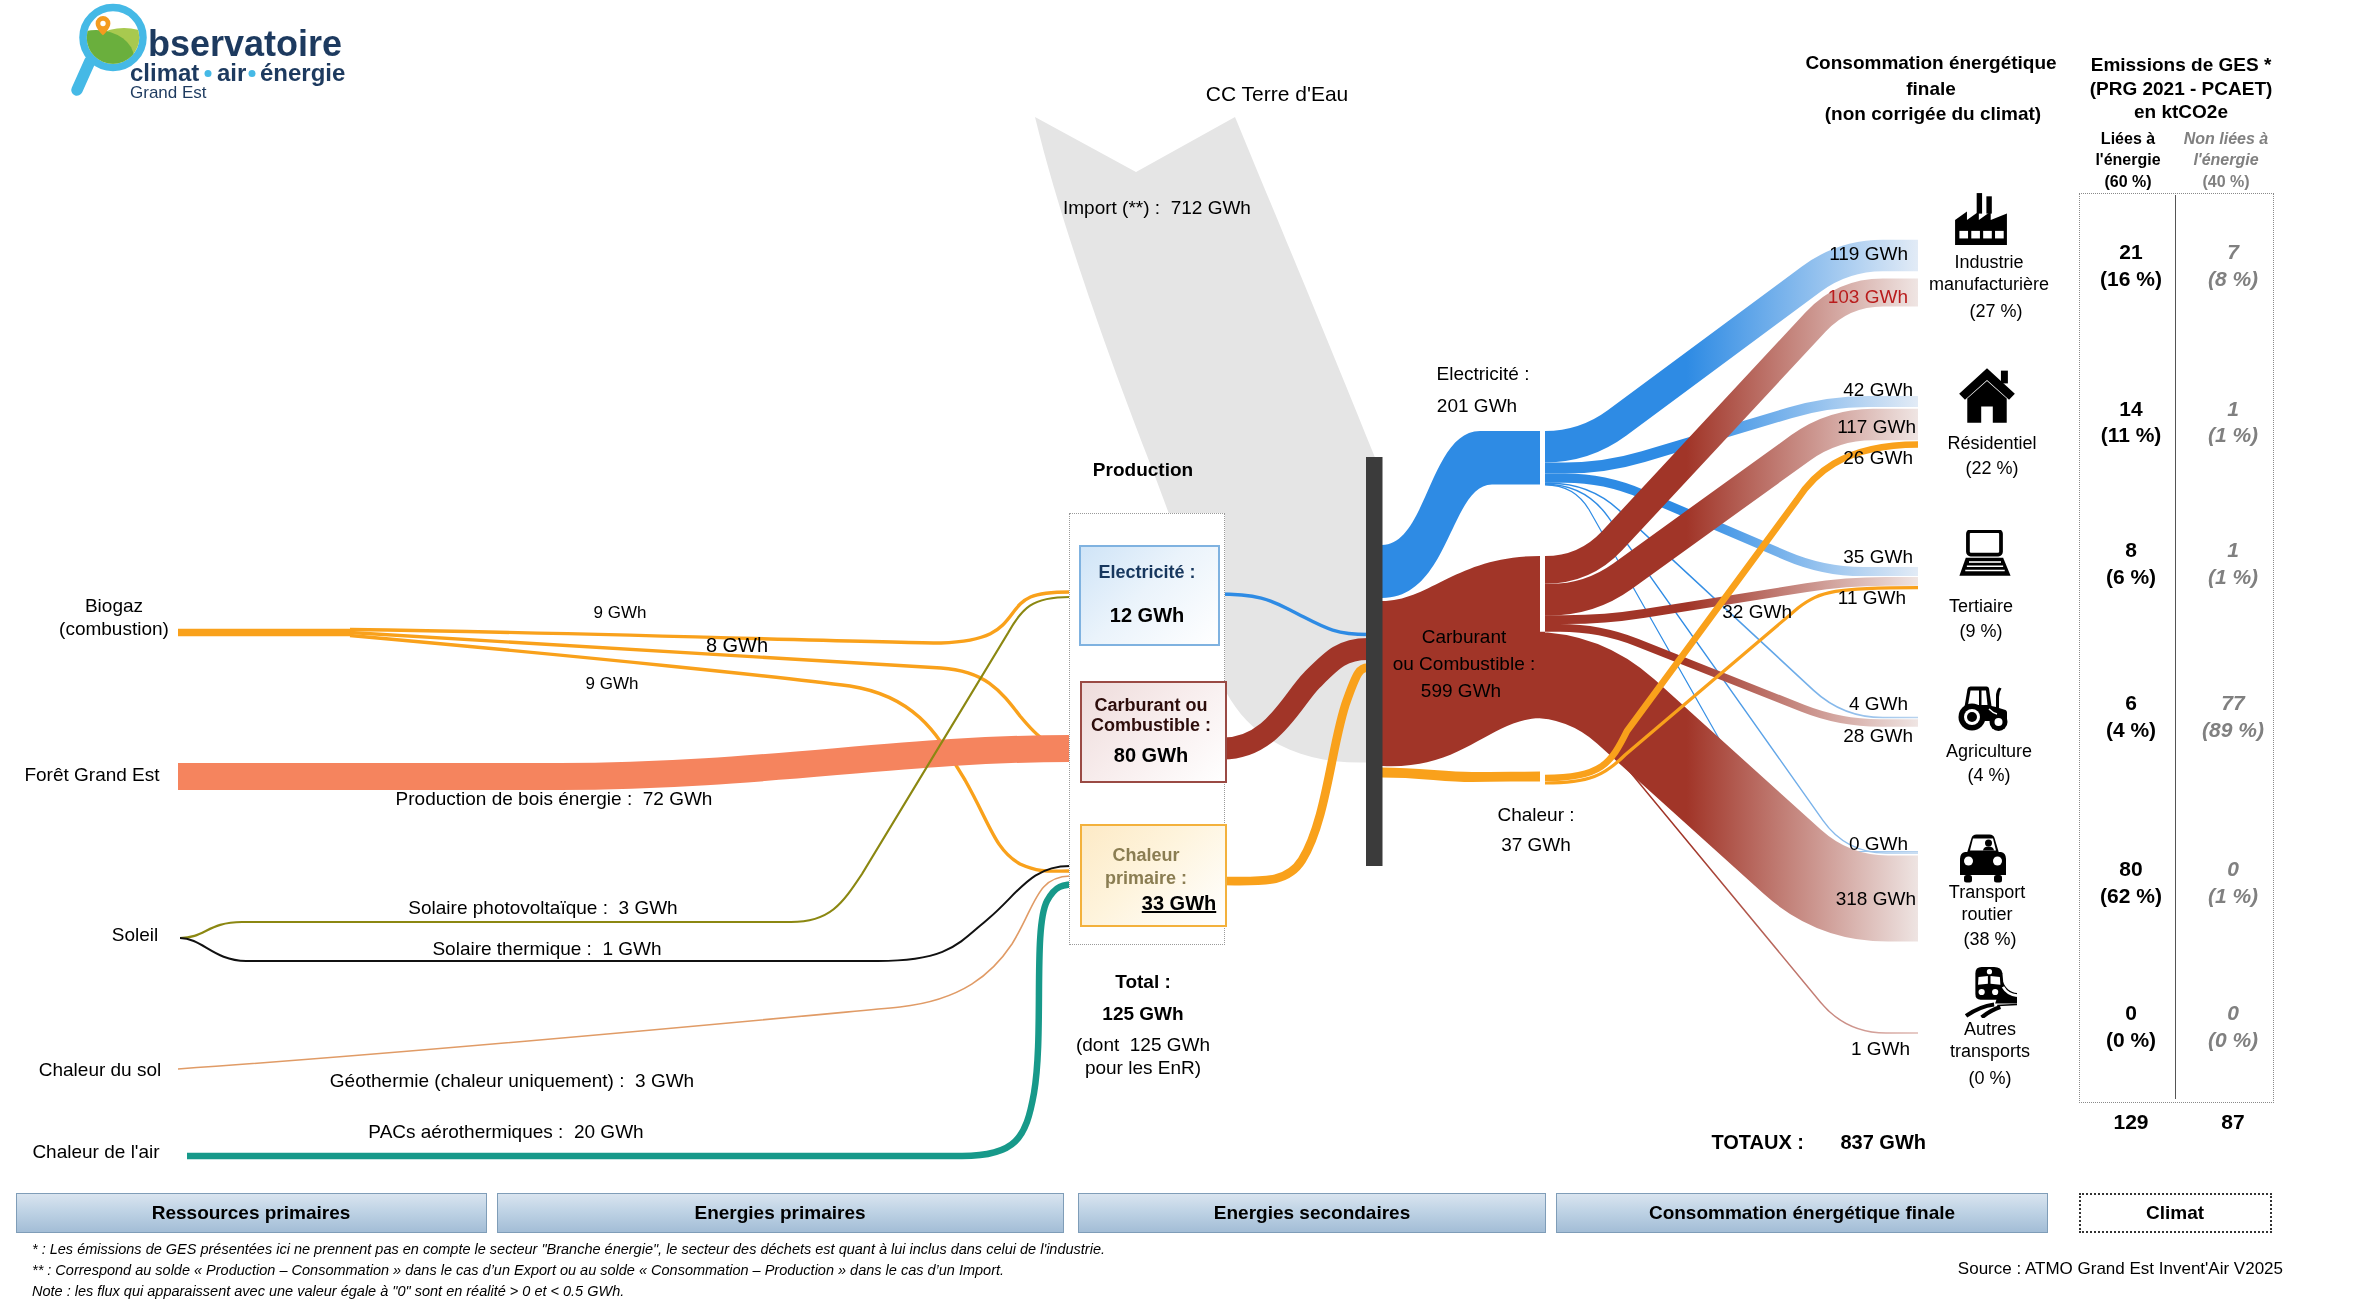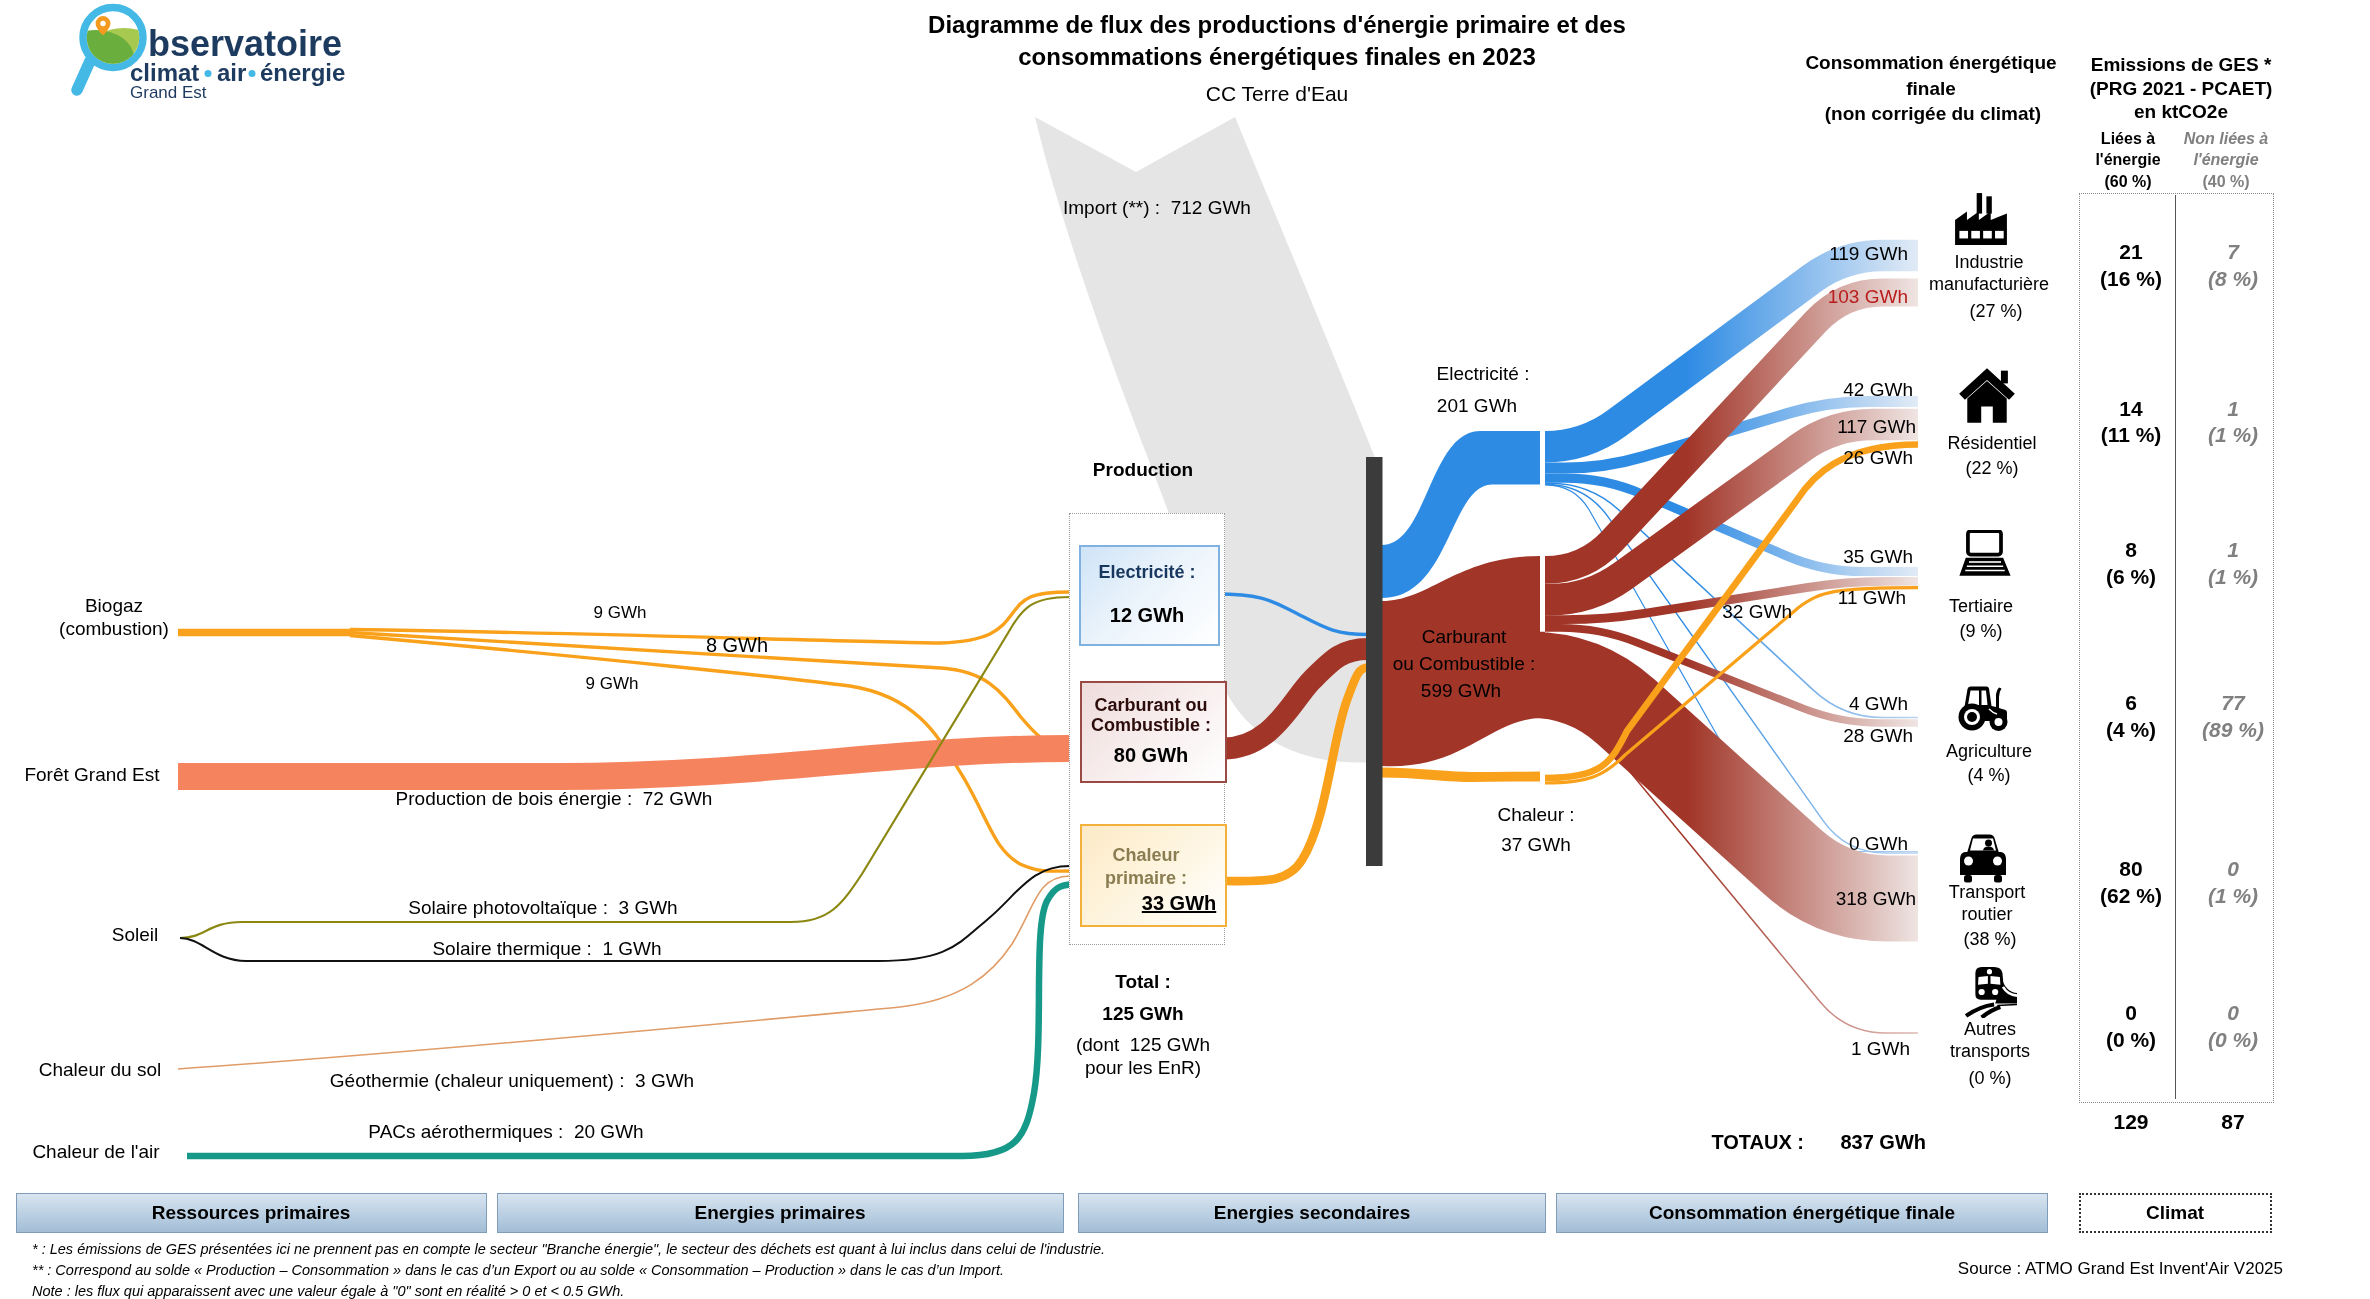--- a/index.html
+++ b/index.html
@@ -191,22 +191,20 @@
 <path d="M37,14 a7.4,7.4 0 0 1 7.4,7.4 c0,5 -7.4,11.8 -7.4,11.8 c0,0 -7.4,-6.8 -7.4,-11.8 a7.4,7.4 0 0 1 7.4,-7.4 Z" fill="#f49b1f"></path>
 <circle cx="37" cy="21.5" r="2.7" fill="#fff"></circle>
 <text x="82" y="54" font-family="Liberation Sans, sans-serif" font-size="36" font-weight="bold" fill="#1d3a5f">bservatoire</text>
 <text x="64" y="79" font-family="Liberation Sans, sans-serif" font-size="24" font-weight="bold" fill="#1d3a5f">climat</text>
 <circle cx="142" cy="71.5" r="3.5" fill="#45b9e6"></circle>
 <text x="151" y="79" font-family="Liberation Sans, sans-serif" font-size="24" font-weight="bold" fill="#1d3a5f">air</text>
 <circle cx="186" cy="71.5" r="3.5" fill="#45b9e6"></circle>
 <text x="194" y="79" font-family="Liberation Sans, sans-serif" font-size="24" font-weight="bold" fill="#1d3a5f">énergie</text>
 <text x="64" y="96" font-family="Liberation Sans, sans-serif" font-size="17" fill="#1d3a5f">Grand Est</text>
 </svg>
-<div class="t" style="left:1277px;top:25px;font-size:24px;font-weight:700;color:#000;transform:translate(-50%,-50%);">Diagramme de flux des productions d'énergie primaire et des</div>
-<div class="t" style="left:1277px;top:57px;font-size:24px;font-weight:700;color:#000;transform:translate(-50%,-50%);">consommations énergétiques finales en 2023</div>
 <div class="t" style="left:1277px;top:94px;font-size:21px;font-weight:400;color:#000;transform:translate(-50%,-50%);">CC Terre d'Eau</div>
 <div class="t" style="left:1063px;top:208px;font-size:19px;font-weight:400;color:#000;transform:translate(0,-50%);">Import (**) :&nbsp; 712 GWh</div>
 <div class="t" style="left:1931px;top:63px;font-size:19px;font-weight:700;color:#000;transform:translate(-50%,-50%);">Consommation énergétique</div>
 <div class="t" style="left:1931px;top:89px;font-size:19px;font-weight:700;color:#000;transform:translate(-50%,-50%);">finale</div>
 <div class="t" style="left:1933px;top:114px;font-size:19px;font-weight:700;color:#000;transform:translate(-50%,-50%);">(non corrigée du climat)</div>
 <div class="t" style="left:2181px;top:65px;font-size:19px;font-weight:700;color:#000;transform:translate(-50%,-50%);">Emissions de GES *</div>
 <div class="t" style="left:2181px;top:89px;font-size:19px;font-weight:700;color:#000;transform:translate(-50%,-50%);">(PRG 2021 - PCAET)</div>
 <div class="t" style="left:2181px;top:112px;font-size:19px;font-weight:700;color:#000;transform:translate(-50%,-50%);">en ktCO2e</div>
 <div class="t" style="left:2128px;top:139px;font-size:16px;font-weight:700;color:#000;transform:translate(-50%,-50%);">Liées à</div>
 <div class="t" style="left:2128px;top:160px;font-size:16px;font-weight:700;color:#000;transform:translate(-50%,-50%);">l'énergie</div>

